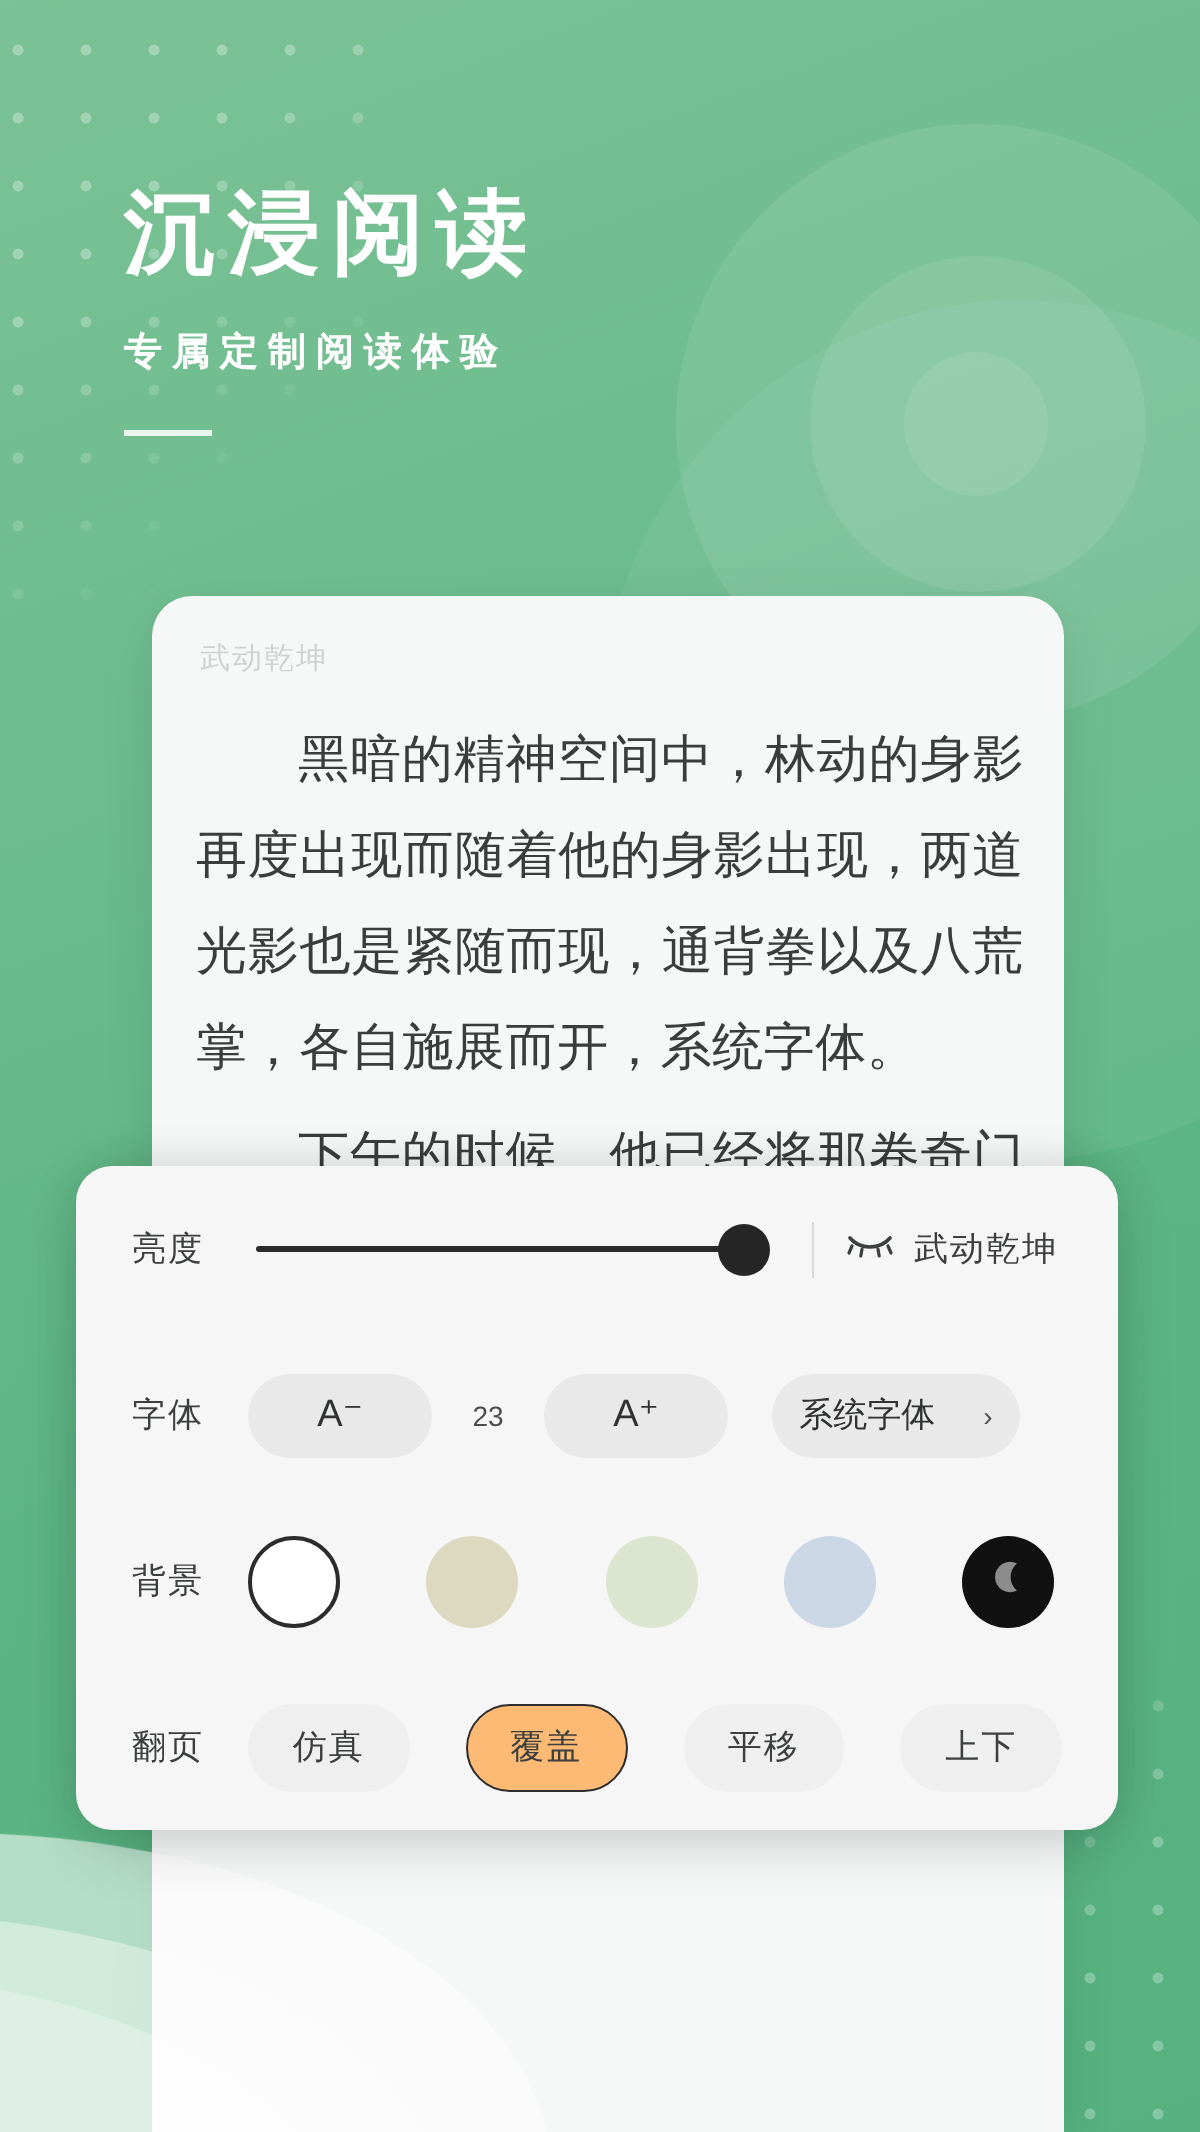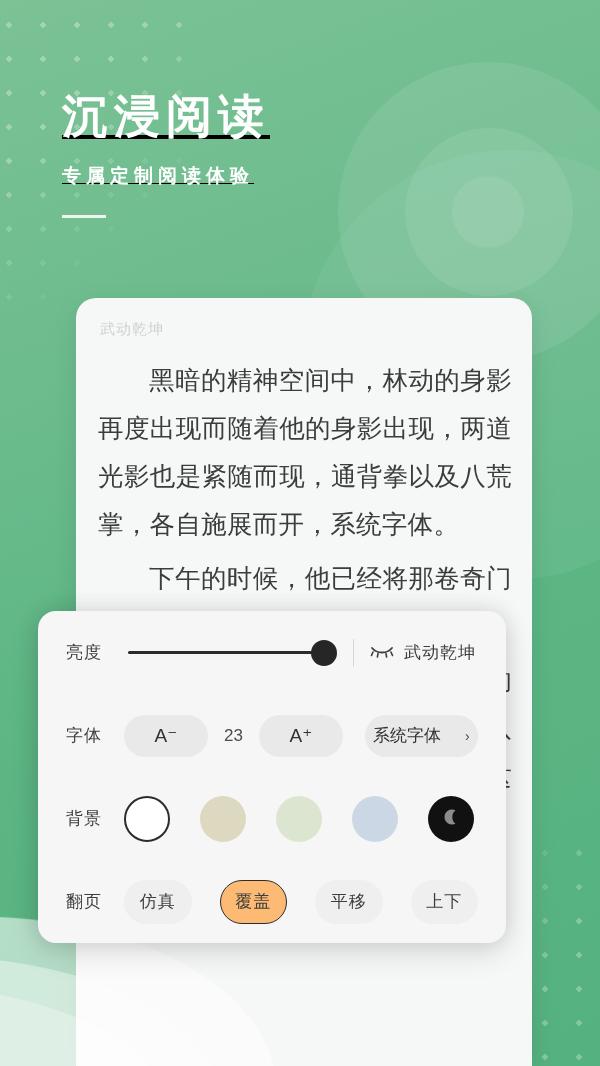--- a/index.html
+++ b/index.html
@@ -53,21 +53,21 @@
     background:rgba(255,255,255,.38);
     transform:rotate(-2deg);
   }
   .wave3{
     left:-95px; bottom:-56px; width:268px; height:136px;
     border-radius:0 100% 0 0;
     background:rgba(255,255,255,.30);
   }
 
   
-  .header{ position:absolute; left:62px; top:92px; width:440px;text-decoration:underline; }
+  .header{ position:absolute; left:62px; top:92px; width:440px; }
   .title{
     font-family:"Liberation Serif","DejaVu Serif",serif;
     font-size:46px; font-weight:700; color:#ffffff; letter-spacing:6px;
     line-height:1.1;
   }
   .subtitle{
     margin-top:20px;
     font-family:"Liberation Serif","DejaVu Serif",serif;
     font-size:19px; font-weight:700; color:#ffffff; letter-spacing:5px;
   }
@@ -85,25 +85,24 @@
   }
   .reader-body{
     position:absolute; left:22px; right:20px; top:58px;
     font-size:25.5px; line-height:48px; color:#3a3d3c; letter-spacing:.3px;
     text-align:justify;
   }
   .reader-body p{ margin:0 0 6px 0; text-indent:2em; }
 
   
   .panel{
-    position:absolute; left:38px; top:583px; width:468px; height:332px;
+    position:absolute; left:38px; top:583px; width:521px; height:332px;
     background:#f6f6f6; border-radius:18px;
     box-shadow:0 -2px 22px rgba(0,0,0,.10), 0 10px 30px rgba(0,0,0,.12);
     padding:0 28px;
-    margin-top:28px;
   }
   .row{ display:flex; align-items:center; height:83px; }
   .row-label{
     width:58px; flex:0 0 58px;
     font-size:17px; color:#3c3f3e; letter-spacing:1px;
   }
 
   
   .slider-wrap{ flex:1; position:relative; height:30px; display:flex; align-items:center; margin-right:6px; }
   .slider-track{ position:absolute; left:4px; right:26px; height:3px; background:#2b2b2b; border-radius:2px; }
@@ -115,21 +114,21 @@
   .eye-mode{ display:flex; align-items:center; gap:10px; flex:0 0 auto; padding-right:2px; }
   .eye-mode .lbl{ font-size:17px; color:#3c3f3e; letter-spacing:1px; }
 
   
   .pill{
     height:42px; border-radius:21px; background:#e9e9e9;
     display:flex; align-items:center; justify-content:center;
     font-size:19px; color:#2f3231; cursor:pointer; user-select:none;
   }
   .pill-a{ width:92px; }
-  .fs-value{ width:56px; text-align:center; font-size:17px; color:#4b4e4d; }
+  .fs-value{ width:56px; text-align:center; font-size:14px; color:#4b4e4d; }
   .pill-font{ width:124px; gap:24px; font-size:17px; margin-left:22px; }
   .chev{ font-size:14px; color:#4b4e4d; }
 
   
   .swatches{ display:flex; align-items:center; gap:0; flex:1; justify-content:space-between; padding-right:4px; }
   .sw{ width:46px; height:46px; border-radius:50%; cursor:pointer; position:relative; }
   .sw.sel{ border:2px solid #2c2c2c; }
   .moon{ position:absolute; left:50%; top:50%; transform:translate(-50%,-50%); }
 
   

